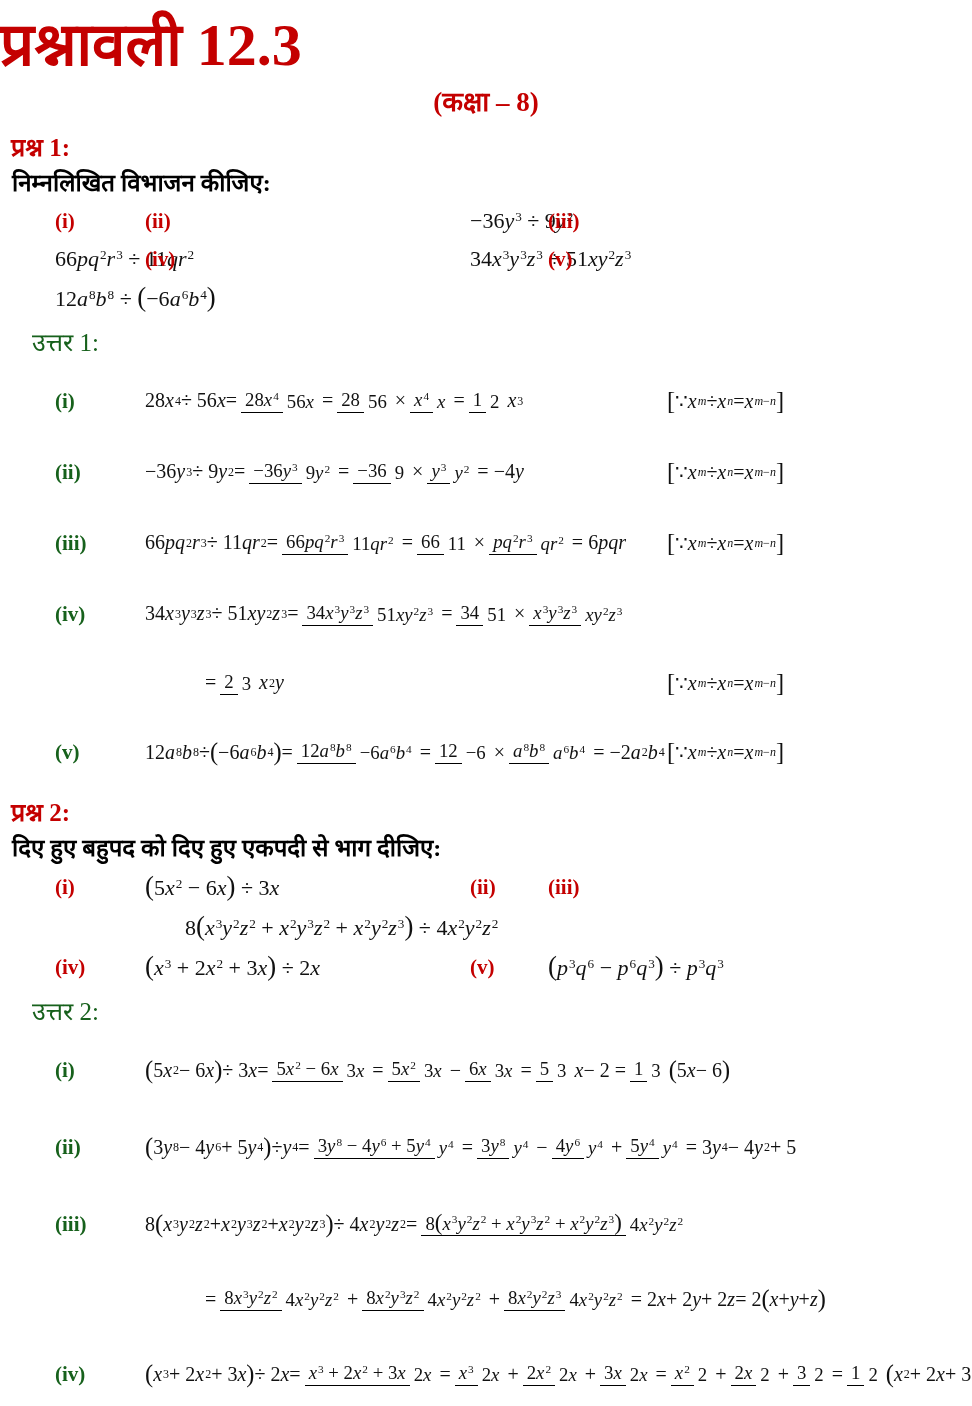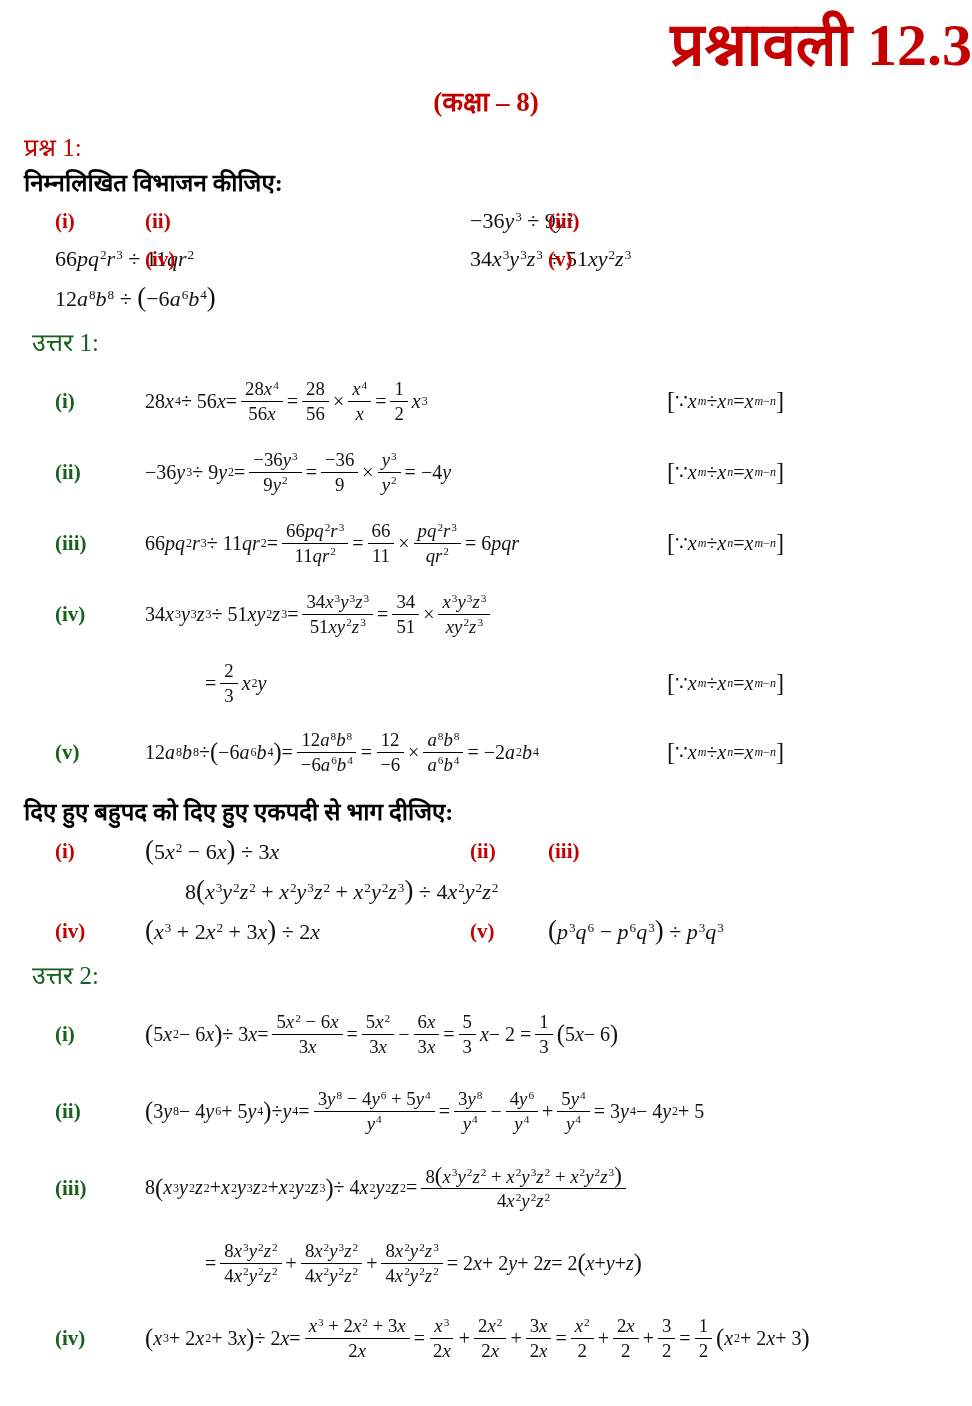--- a/index.html
+++ b/index.html
@@ -9,46 +9,46 @@
     min-height:1406px;
     margin:0 auto;
     background:#fff;
     font-family:"Liberation Serif","DejaVu Serif",serif;
     color:#111;
     overflow:hidden;
     box-sizing:border-box;
     padding-bottom:20px;
   }
   .title{
-    text-align:right;
+    text-align:left;
     color:var(--red,#d40000);
     font-size:60px;
     font-weight:700;
     margin:12px 0 4px 0;
     line-height:1.1;
   }
   .subtitle{
     text-align:center;
     color:var(--red,#d40000);
     font-size:27px;
     font-weight:700;
     margin:2px 0 10px 0;
   }
   .q-heading{
     color:var(--red,#c40000);
     font-size:25px;
-    font-weight:400;
-    padding-left:24px;
+    font-weight:700;
+    padding-left:11px;
     margin:4px 0 2px 0;
   }
   .q-intro{
     color:#000;
     font-size:24px;
     font-weight:700;
-    padding-left:24px;
+    padding-left:12px;
     margin:0 0 10px 0;
   }
   .ans-heading{
     color:var(--green,#17611c);
     font-size:25px;
     font-weight:400;
     padding-left:32px;
     margin:12px 0 14px 0;
   }
   .items{
@@ -96,21 +96,21 @@
   .it{font-style:italic;}
   .br{font-size:1.22em;font-style:normal;line-height:1;}
   sup{
     font-size:0.60em;
     line-height:0;
     vertical-align:0.55em;
     margin-left:1px;
   }
   .frac{
     display:inline-flex;
-    flex-direction:column;
+    flex-direction:row;
     align-items:center;
     vertical-align:middle;
     margin:0 4px;
     font-size:0.94em;
     line-height:1.12;
     text-align:center;
   }
   .frac .num{border-bottom:1.6px solid #000;padding:0 4px 1px 4px;}
   .frac .den{padding:1px 4px 0 4px;}
 </style>
@@ -372,20 +372,21 @@
             <span> = </span>
             <span class="it">x</span>
             <sup><span class="it">m</span><span>−</span><span class="it">n</span></sup>
             <span class="br">]</span>
           </div>
         </div>
       </div>
   </section>
 
   <section>
+    <div class="q-heading">प्रश्न 2:</div>
     <div class="q-intro">दिए हुए बहुपद को दिए हुए एकपदी से भाग दीजिए:</div>
     <div class="items">
         <div class="item-label">(i)</div>
         <div class="item-math"><span class="br">(</span><span>5</span><span class="it">x</span><sup><span>2</span></sup><span> − 6</span><span class="it">x</span><span class="br">)</span><span> ÷ 3</span><span class="it">x</span></div>
         <div class="item-label">(ii)</div>
         <div class="item-label">(iii)</div>
         <div class="item-math wide"><span>8</span><span class="br">(</span><span class="it">x</span><sup><span>3</span></sup><span class="it">y</span><sup><span>2</span></sup><span class="it">z</span><sup><span>2</span></sup><span> + </span><span class="it">x</span><sup><span>2</span></sup><span class="it">y</span><sup><span>3</span></sup><span class="it">z</span><sup><span>2</span></sup><span> + </span><span class="it">x</span><sup><span>2</span></sup><span class="it">y</span><sup><span>2</span></sup><span class="it">z</span><sup><span>3</span></sup><span class="br">)</span><span> ÷ 4</span><span class="it">x</span><sup><span>2</span></sup><span class="it">y</span><sup><span>2</span></sup><span class="it">z</span><sup><span>2</span></sup></div>
         <div class="item-label">(iv)</div>
         <div class="item-math"><span class="br">(</span><span class="it">x</span><sup><span>3</span></sup><span> + 2</span><span class="it">x</span><sup><span>2</span></sup><span> + 3</span><span class="it">x</span><span class="br">)</span><span> ÷ 2</span><span class="it">x</span></div>
         <div class="item-label">(v)</div>

